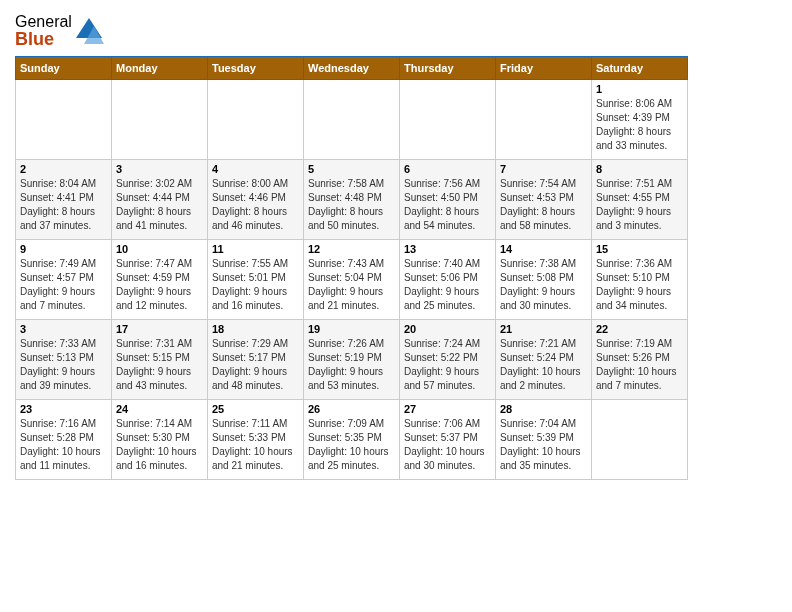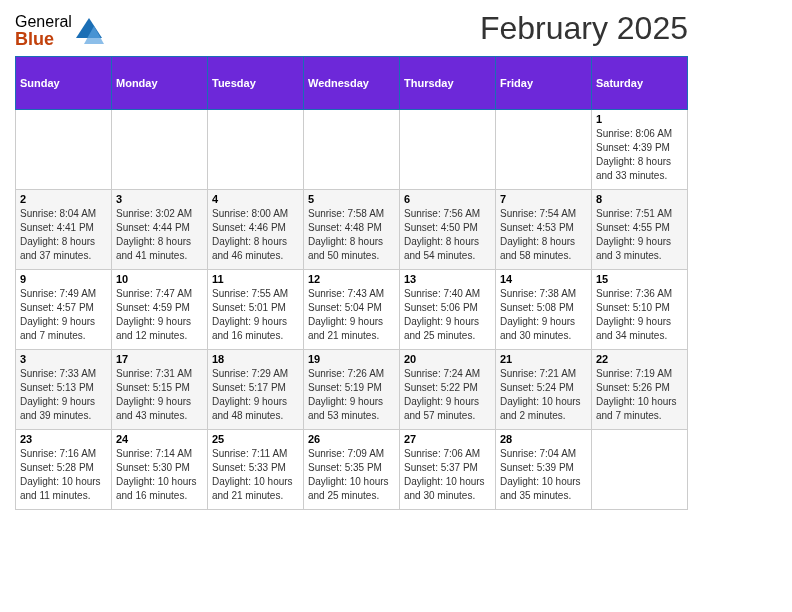--- a/index.html
+++ b/index.html
@@ -51,23 +51,23 @@
     .location {
       font-size: 14px;
       color: #555;
     }
     .calendar {
       width: 100%;
       border-collapse: collapse;
       font-size: 10px;
     }
     .calendar thead th {
-      background: #6d28d9;
+      background: #a16207;
       color: #fff;
-      padding: 20px 4px;
+      padding: 5px 4px;
       text-align: left;
       font-size: 11px;
       font-weight: bold;
       border: 1px solid #1a6eb5;
     }
     .calendar tbody td {
       border: 1px solid #ccc;
       vertical-align: top;
       padding: 3px 4px;
       height: 80px;
@@ -103,21 +103,20 @@
       <div class="logo-text">
         <span>General</span>
         <span class="logo-blue">Blue</span>
       </div>
       <svg class="logo-icon" viewBox="0 0 30 30">
         <polygon points="15,2 28,22 2,22" fill="#1a6eb5"></polygon>
         <polygon points="20,10 30,28 10,28" fill="#5ba3e0" opacity="0.7"></polygon>
       </svg>
     </div>
     <div class="title-section">
-      <div class="month-title">February 2025</div>
     </div>
   </div>
 
   <table class="calendar">
     <thead>
       <tr>
       <th>Sunday</th>
           <th>Monday</th>
           <th>Tuesday</th>
           <th>Wednesday</th>

